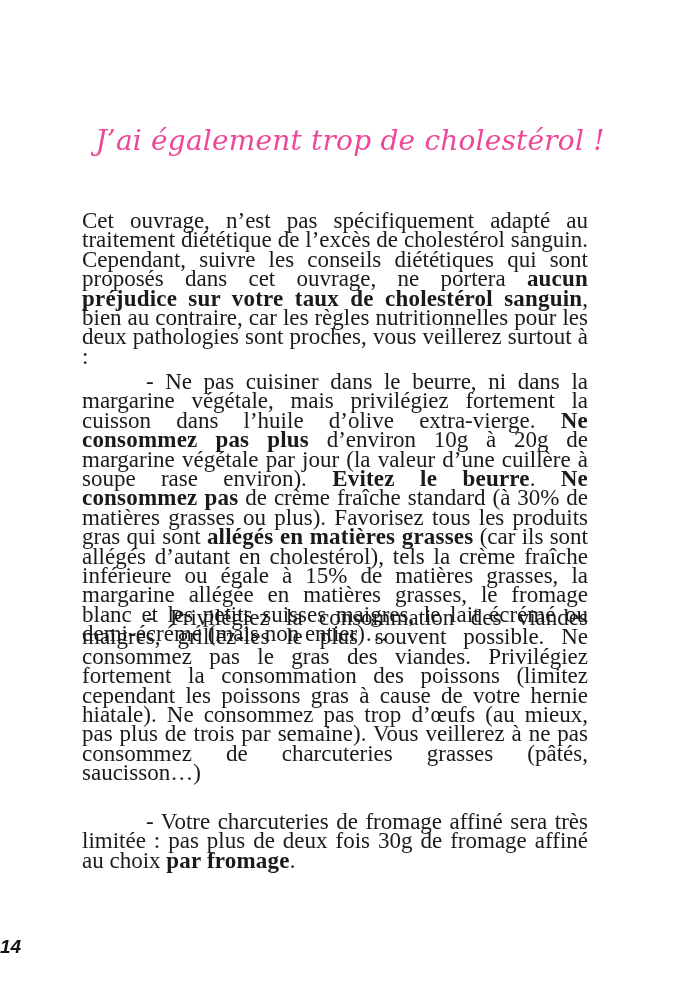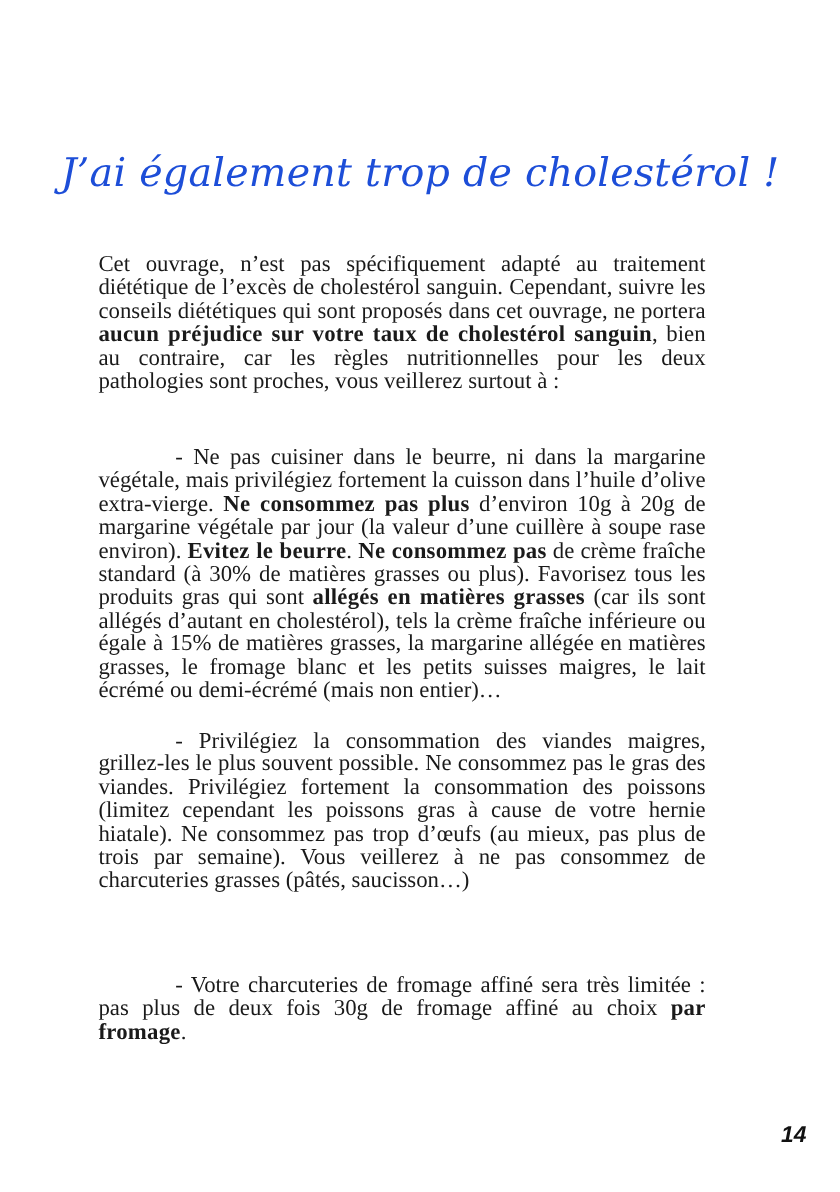--- a/index.html
+++ b/index.html
@@ -15,32 +15,32 @@
       color: #1a1a1a;
     }
     .page-title {
       position: absolute;
       left: 0;
       top: 124px;
       width: 700px;
       text-align: center;
       font-family: "DejaVu Serif", serif;
       font-style: italic;
-      font-size: 33px;
+      font-size: 28px;
       letter-spacing: 0.2px;
-      color: #1d4ed8;
+      color: #ec4899;
       margin: 0;
       font-weight: normal;
     }
     .para {
       position: absolute;
       left: 82px;
       width: 506px;
       font-family: "Liberation Serif", serif;
-      font-size: 19px;
+      font-size: 23px;
       line-height: 19.4px;
       text-align: justify;
       margin: 0;
       color: #1a1a1a;
     }
     .para b {
       font-weight: bold;
       letter-spacing: 0.2px;
     }
     .para .ul {
@@ -50,21 +50,21 @@
     }
     #p-intro { top: 211px; }
     #p-item1 { top: 372px; }
     #p-item2 { top: 608px; }
     #p-item3 { top: 812px; }
     .page-number {
       position: absolute;
       left: 0;
       top: 936px;
       width: 672px;
-      text-align: right;
+      text-align: left;
       font-family: "Liberation Sans", sans-serif;
       font-style: italic;
       font-weight: bold;
       font-size: 19px;
       color: #111111;
     }
   </style>
 </head>
 <body>
 

